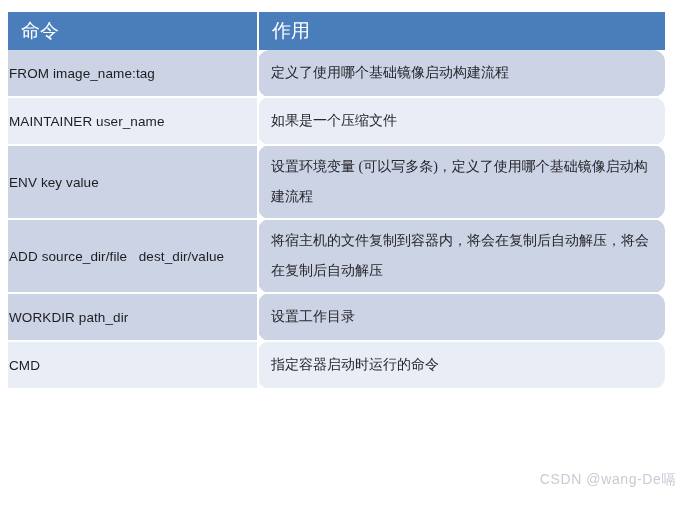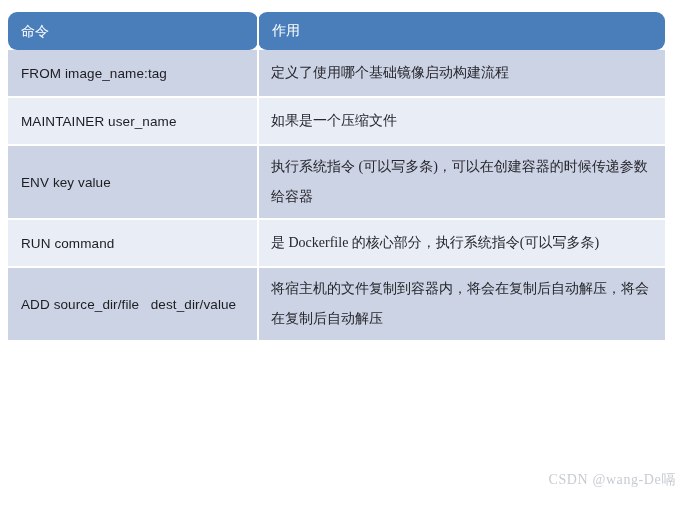--- a/index.html
+++ b/index.html
@@ -43,46 +43,45 @@
     margin: 0;
     vertical-align: middle;
     text-align: left;
   }
 
   
   .head-row th {
     background: #4a7ebb;
     color: #ffffff;
     height: 38px;
-    font-size: 14px;
+    font-size: 19px;
     font-weight: normal;
     line-height: 38px;
     border-right: 2px solid #ffffff;
-    border-radius: 9px;
   }
-  .head-row th:last-child { border-right: none; font-family: Liberation Mono, monospace; }
+  .head-row th:last-child { border-right: none; }
   .head-row th .cell-inner {
     padding-left: 13px;
     padding-right: 8px;
   }
 
   
   .cmd-table tbody tr td {
     border-right: 2px solid #ffffff;
     border-bottom: 2px solid #ffffff;
     font-size: 13.5px;
     color: #222228;
   }
-  .cmd-table tbody tr td:last-child { border-right: none; }
+  .cmd-table tbody tr td:last-child { border-right: none; border-radius: 12px; }
 
   .cmd-table tbody tr.band-dark td { background: #ccd3e4; }
   .cmd-table tbody tr.band-light td { background: #e9edf5; margin-top: 16px; }
 
   .cmd-table tbody tr td.cmd-cell .cell-inner {
-    padding: 0 10px 0 13px;
+    padding: 0 10px 0 1px;
     font-size: 13.5px;
     letter-spacing: 0.1px;
     color: #1d1d22;
     white-space: pre;
   }
 
   .cmd-table tbody tr td.desc-cell .cell-inner {
     padding: 0 12px 0 12px;
     font-size: 14px;
     color: #26262c;
@@ -96,21 +95,21 @@
   .row-h2 td.desc-cell .cell-inner { padding-top: 4px; }
 
   
   .watermark {
     position: absolute;
     right: 6px;
     bottom: 16px;
     font-size: 14px;
     color: #c7cbd3;
     letter-spacing: 0.6px;
-    font-family: Liberation Serif, serif;
+    font-family: Liberation Sans, sans-serif;
     white-space: nowrap;
     pointer-events: none;
   }
 </style>
 </head>
 <body>
 
 <div class="page">
 
   <div class="table-wrap">
@@ -147,44 +146,52 @@
           <td class="desc-cell">
             <div class="cell-inner">如果是一个压缩文件</div>
           </td>
         </tr>
 
         <tr class="band-dark row-h2">
           <td class="cmd-cell">
             <div class="cell-inner">ENV key value</div>
           </td>
           <td class="desc-cell">
-            <div class="cell-inner">执行系统指令 (可以写多条)，可以在创建容器的时候传递参数给容器</div>
+            <div class="cell-inner">设置环境变量 (可以写多条)，定义了使用哪个基础镜像启动构建流程</div>
           </td>
         </tr>
 
-        <tr class="band-light row-h1">
-          <td class="cmd-cell">
-            <div class="cell-inner">RUN command</div>
-          </td>
-          <td class="desc-cell">
-            <div class="cell-inner">是 Dockerfile 的核心部分，执行系统指令(可以写多条)</div>
-          </td>
-        </tr>
 
         <tr class="band-dark row-h2">
           <td class="cmd-cell">
             <div class="cell-inner">ADD source_dir/file   dest_dir/value</div>
           </td>
           <td class="desc-cell">
             <div class="cell-inner">将宿主机的文件复制到容器内，将会在复制后自动解压，将会在复制后自动解压</div>
           </td>
         </tr>
 
 
+        <tr class="band-dark row-h1">
+          <td class="cmd-cell">
+            <div class="cell-inner">WORKDIR path_dir</div>
+          </td>
+          <td class="desc-cell">
+            <div class="cell-inner">设置工作目录</div>
+          </td>
+        </tr>
 
+        <tr class="band-light row-h1">
+          <td class="cmd-cell">
+            <div class="cell-inner">CMD</div>
+          </td>
+          <td class="desc-cell">
+            <div class="cell-inner">指定容器启动时运行的命令</div>
+          </td>
+        </tr>
 
       </tbody>
     </table>
   </div>
 
   <div class="watermark">CSDN @wang-De嗝</div>
 
 </div>
 
 </body></html>

